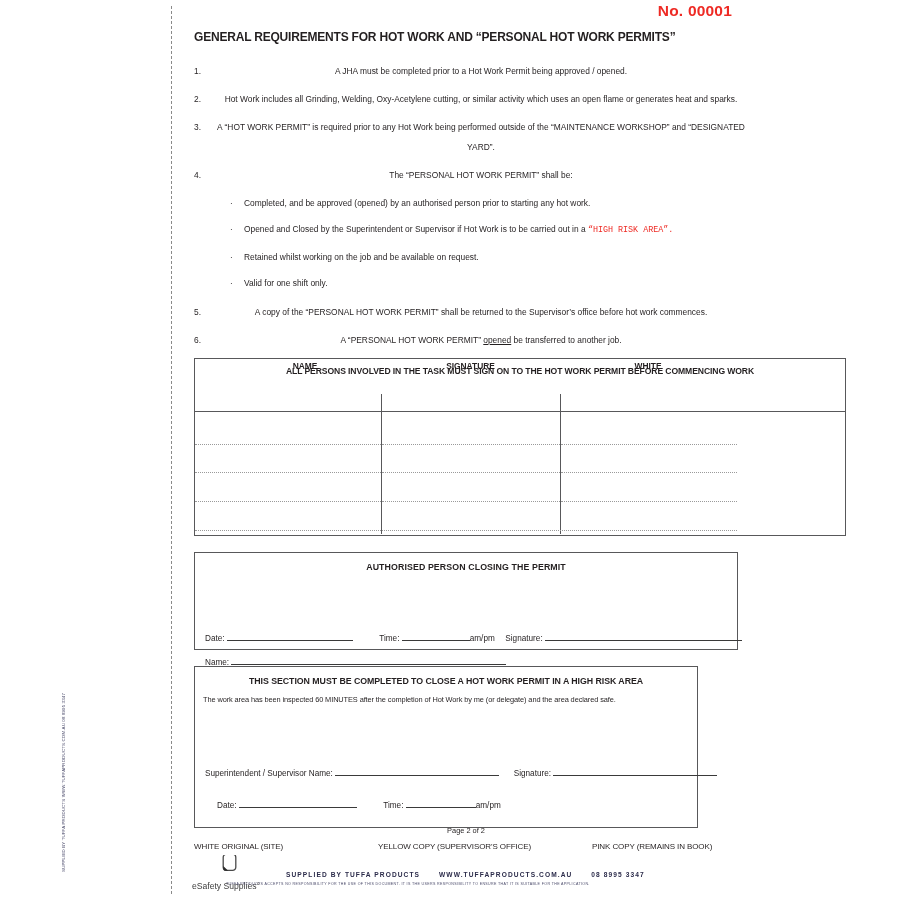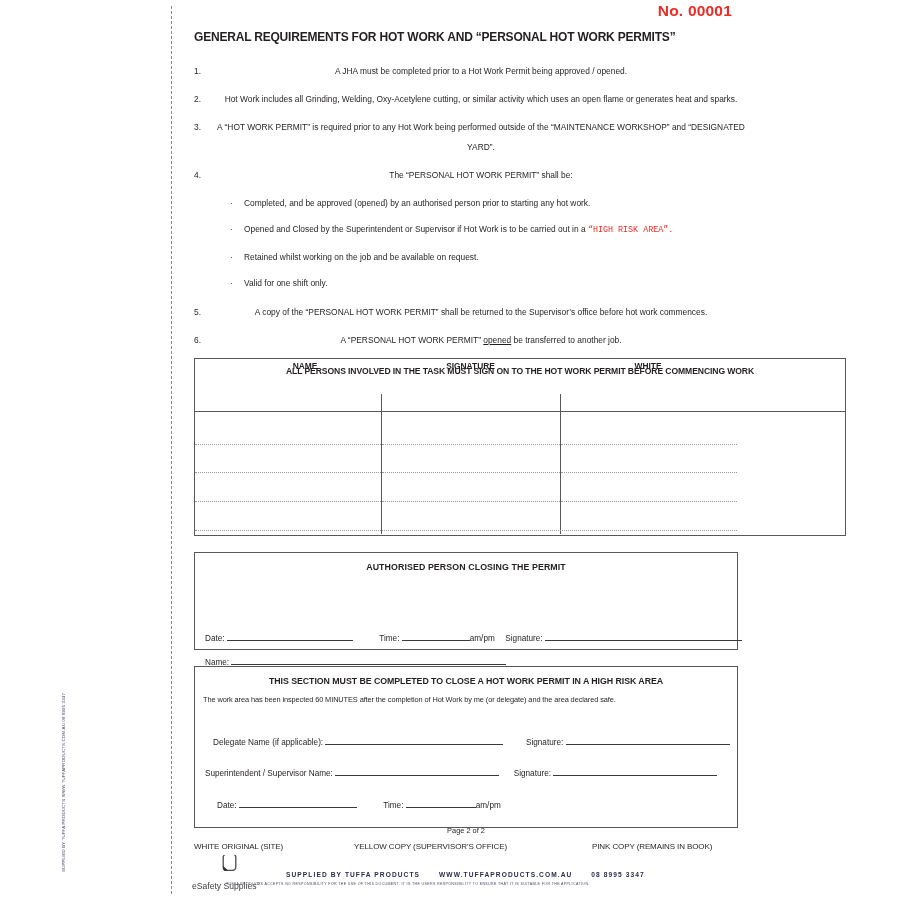--- a/index.html
+++ b/index.html
@@ -176,21 +176,21 @@
     white-space: nowrap;
   }
   .ul-fill {
     display: inline-block;
     border-bottom: 1.1px solid #3a3a3a;
     vertical-align: baseline;
     height: 9px;
   }
 
   
-  #highrisk-box { left: 8px; top: 666px; width: 544px; height: 162px; }
+  #highrisk-box { left: 8px; top: 666px; width: 504px; height: 162px; }
   .hr-title {
     text-align: center;
     font-size: 8.8px;
     font-weight: bold;
     padding-top: 9px;
     letter-spacing: -0.05px;
   }
   .hr-sub {
     font-size: 7.4px;
     padding: 9px 8px 0 8px;
@@ -379,27 +379,20 @@
       </div>
 
     </div>
 
     <div class="box" id="highrisk-box">
 
       <div class="hr-title">THIS SECTION MUST BE COMPLETED TO CLOSE A HOT WORK PERMIT IN A HIGH RISK AREA</div>
 
       <div class="hr-sub">The work area has been inspected 60 MINUTES after the completion of Hot Work by me (or delegate) and the area declared safe.</div>
 
-      <div class="field-line" style="left:18px; top:68px;">
-        <span>Delegate Name (if applicable):</span>
-        <span class="ul-fill" style="width:178px;"></span>
-        <span style="display:inline-block;width:18px;"></span>
-        <span>Signature:</span>
-        <span class="ul-fill" style="width:164px;"></span>
-      </div>
 
       <div class="field-line" style="left:10px; top:99px;">
         <span>Superintendent / Supervisor Name:</span>
         <span class="ul-fill" style="width:164px;"></span>
         <span style="display:inline-block;width:10px;"></span>
         <span>Signature:</span>
         <span class="ul-fill" style="width:164px;"></span>
       </div>
 
       <div class="field-line" style="left:22px; top:131px;">
@@ -409,21 +402,21 @@
         <span>Time:</span>
         <span class="ul-fill" style="width:70px;"></span><span>am/pm</span>
       </div>
 
     </div>
 
     <div class="page-num">Page 2 of 2</div>
 
     <div class="copies">
       <span class="copy-item" style="left:8px;">WHITE ORIGINAL (SITE)</span>
-      <span class="copy-item" style="left:168px;">YELLOW COPY (SUPERVISOR'S OFFICE)</span>
+      <span class="copy-item" style="left:192px;">YELLOW COPY (SUPERVISOR'S OFFICE)</span>
       <span class="copy-item" style="left:406px;">PINK COPY (REMAINS IN BOOK)</span>
     </div>
 
     <div class="brand">
       <div class="brand-logo">
         <svg width="19" height="24" viewBox="0 0 19 24">
           <path d="M3.2 2.4 A3.2 3.2 0 0 1 6.4 -0.8 L12.6 -0.8 A3.2 3.2 0 0 1 15.8 2.4 L15.8 12.2 A3.2 3.2 0 0 1 12.6 15.4 L6.4 15.4 A3.2 3.2 0 0 1 3.2 12.2 Z" fill="none" stroke="#4a4a4a" stroke-width="1.3"></path>
           <path d="M3.2 11.0 L3.2 13.2 A2.6 2.6 0 0 0 5.8 15.8 L8.2 15.8 Z" fill="#2b2b2b"></path>
         </svg>
       </div>

